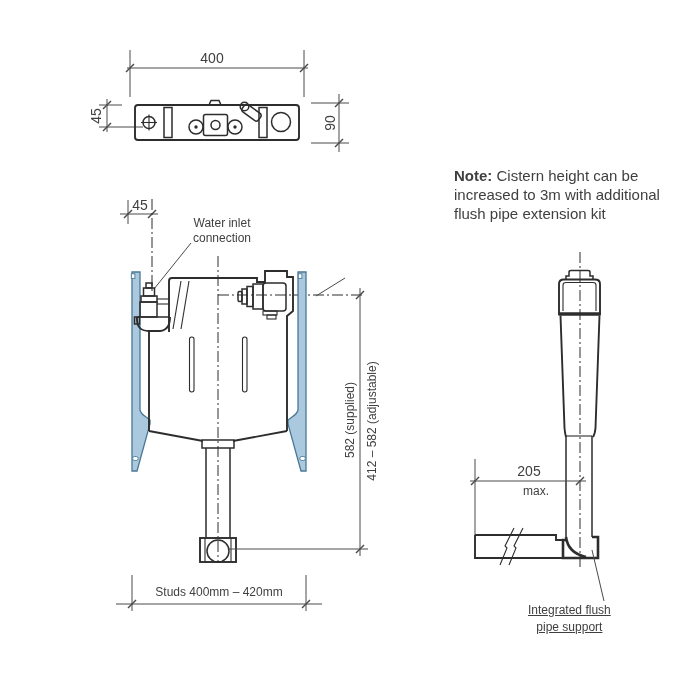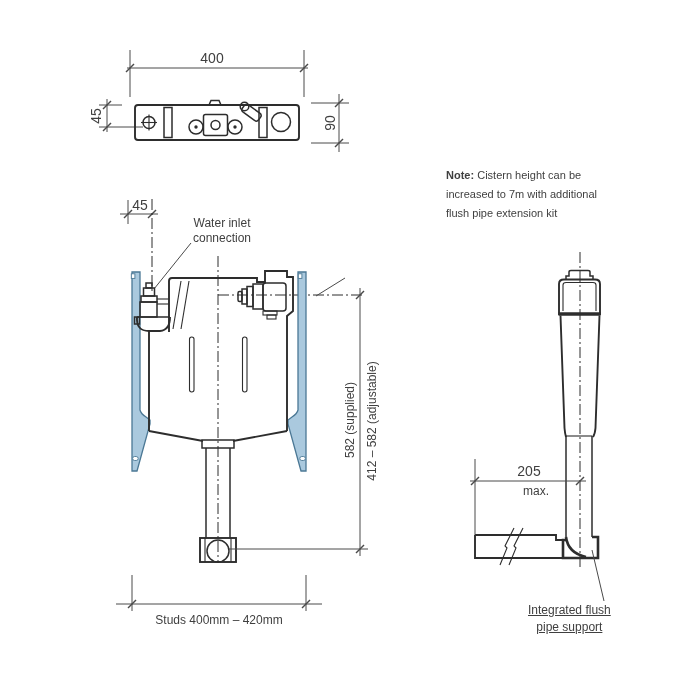--- a/index.html
+++ b/index.html
@@ -21,21 +21,21 @@
   .cl  {fill:none;stroke:var(--line-color,#2d2d2d);stroke-width:1;stroke-dasharray:11 3 2 3;}
   .stud{fill:var(--stud-fill,#aac9de);stroke:var(--stud-stroke,#4b7895);stroke-width:1.3;}
   .studcut{fill:#fff;stroke:var(--stud-stroke,#4b7895);stroke-width:0.9;}
   .dot {fill:var(--line-color,#2d2d2d);stroke:none;}
   
   .txt{position:absolute;white-space:nowrap;line-height:1.18;}
   .fs14{font-size:14px;}
   .fs12{font-size:12px;}
   .ctr{text-align:center;}
   .rot{transform:translate(-50%,-50%) rotate(-90deg);}
-  .note-line{line-height:19px;font-size:11px;}
+  .note-line{line-height:19px;font-size:15px;margin-left:8px;}
   .b{font-weight:bold;}
   .note-rest{margin-left:0.28em;}
   .lbl2 div{line-height:14.5px;font-size:12px;text-align:center;}
 </style>
 </head>
 <body>
 
 <div class="canvas">
 
 <svg width="700" height="700" viewBox="0 0 700 700">
@@ -215,27 +215,27 @@
 
   <div class="txt lbl2" style="left:193px;top:216px;">
     <div>Water inlet</div>
     <div>connection</div>
   </div>
 
 
   <div class="txt fs12 rot" style="left:350px;top:420px;">582 (supplied)</div>
   <div class="txt fs12 rot" style="left:372px;top:421px;">412 – 582 (adjustable)</div>
 
-  <div class="txt fs12 ctr" style="left:119px;top:585px;width:200px;margin-top:28px;">Studs 400mm – 420mm</div>
+  <div class="txt fs12 ctr" style="left:119px;top:585px;width:200px;">Studs 400mm – 420mm</div>
 
   <div class="txt" style="left:446px;top:166px;">
     <div class="note-line">
       <span class="b">Note:</span><span class="note-rest">Cistern height can be</span>
     </div>
-    <div class="note-line">increased to 7m with additional</div>
+    <div class="note-line">increased to 3m with additional</div>
     <div class="note-line">flush pipe extension kit</div>
   </div>
 
   <div class="txt fs14 ctr" style="left:504px;top:463px;width:50px;">205</div>
   <div class="txt fs12 ctr" style="left:511px;top:484px;width:50px;">max.</div>
 
   <div class="txt lbl2" style="left:528px;top:602px;text-decoration:underline;">
     <div style="line-height:16.5px;">Integrated flush</div>
     <div style="line-height:16.5px;">pipe support</div>
   </div>

